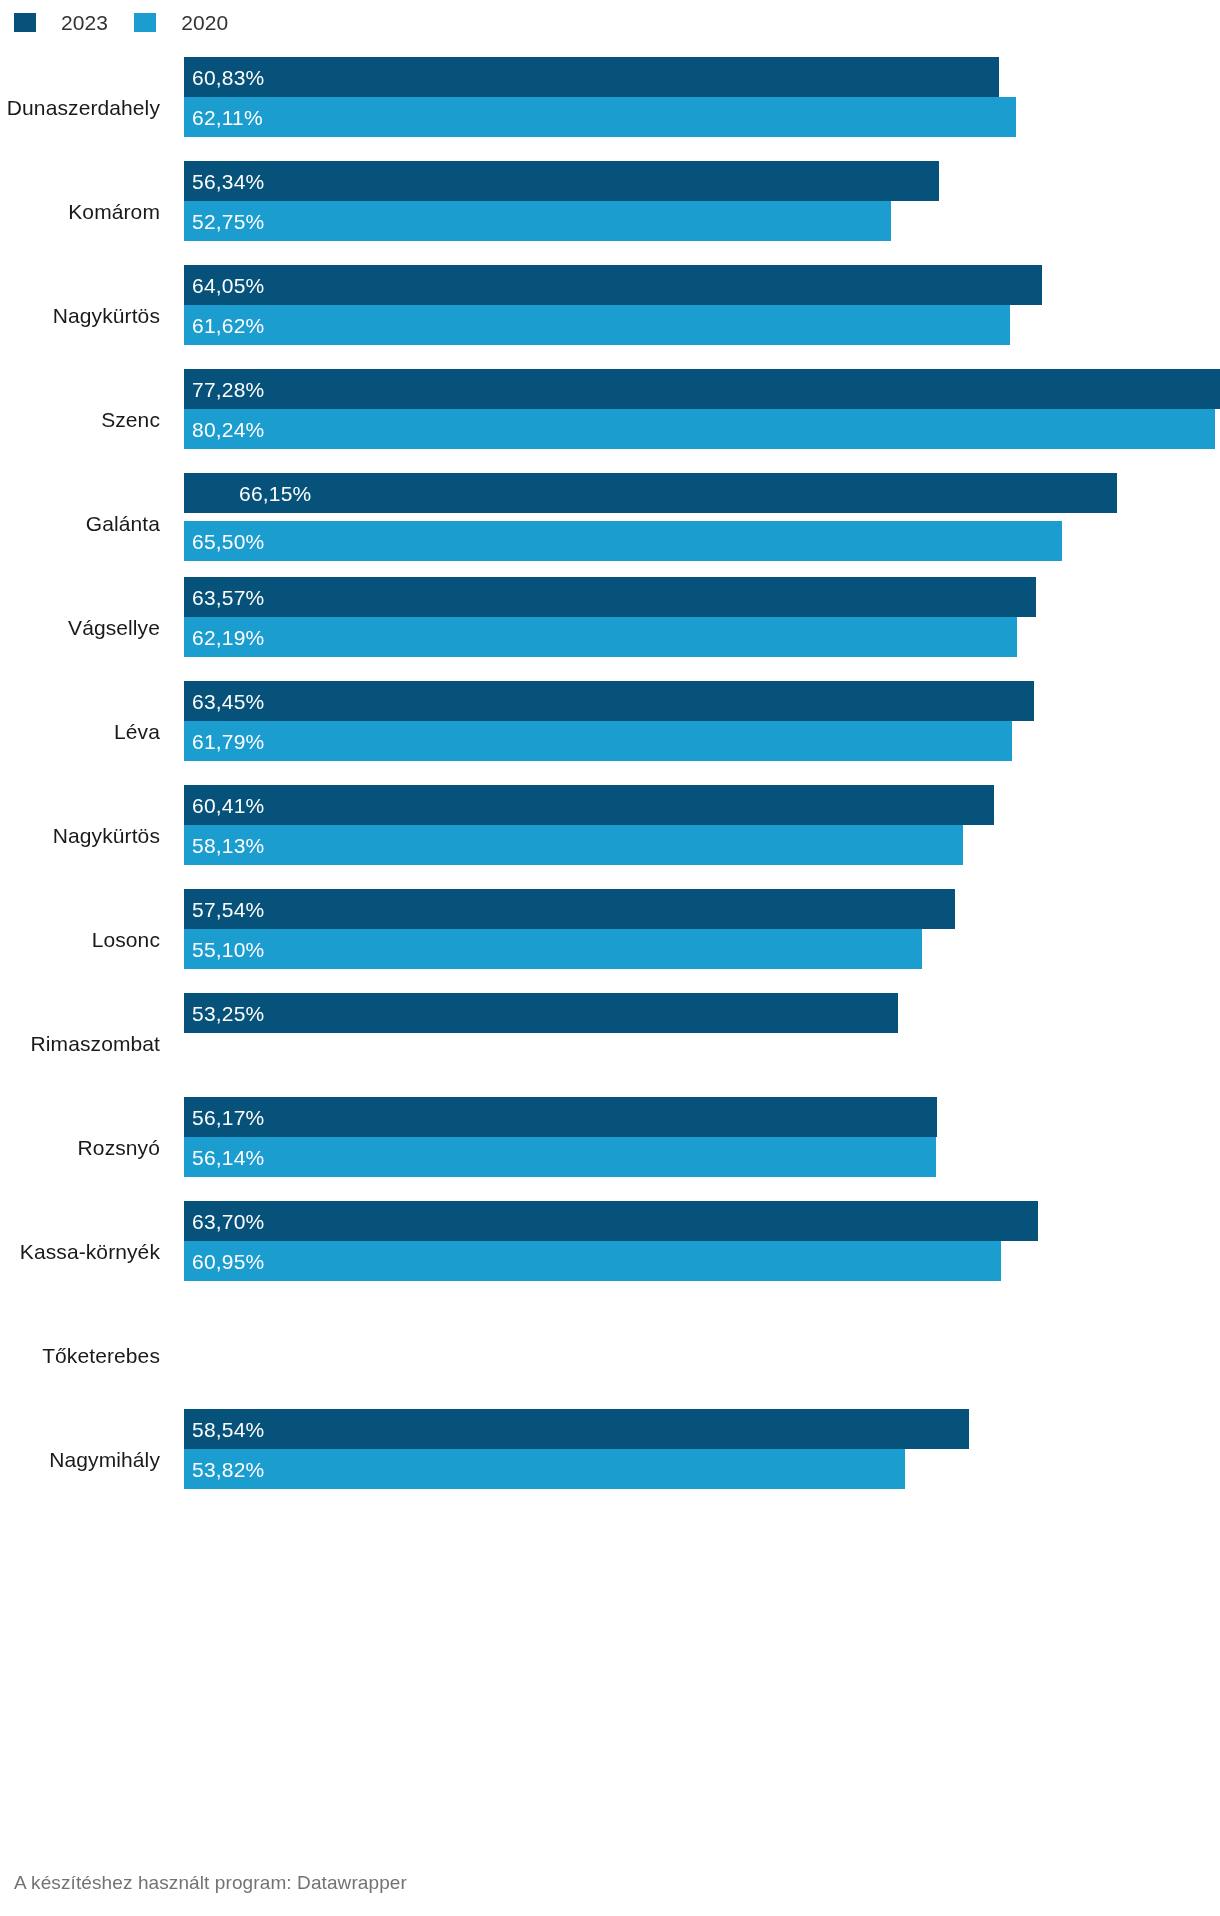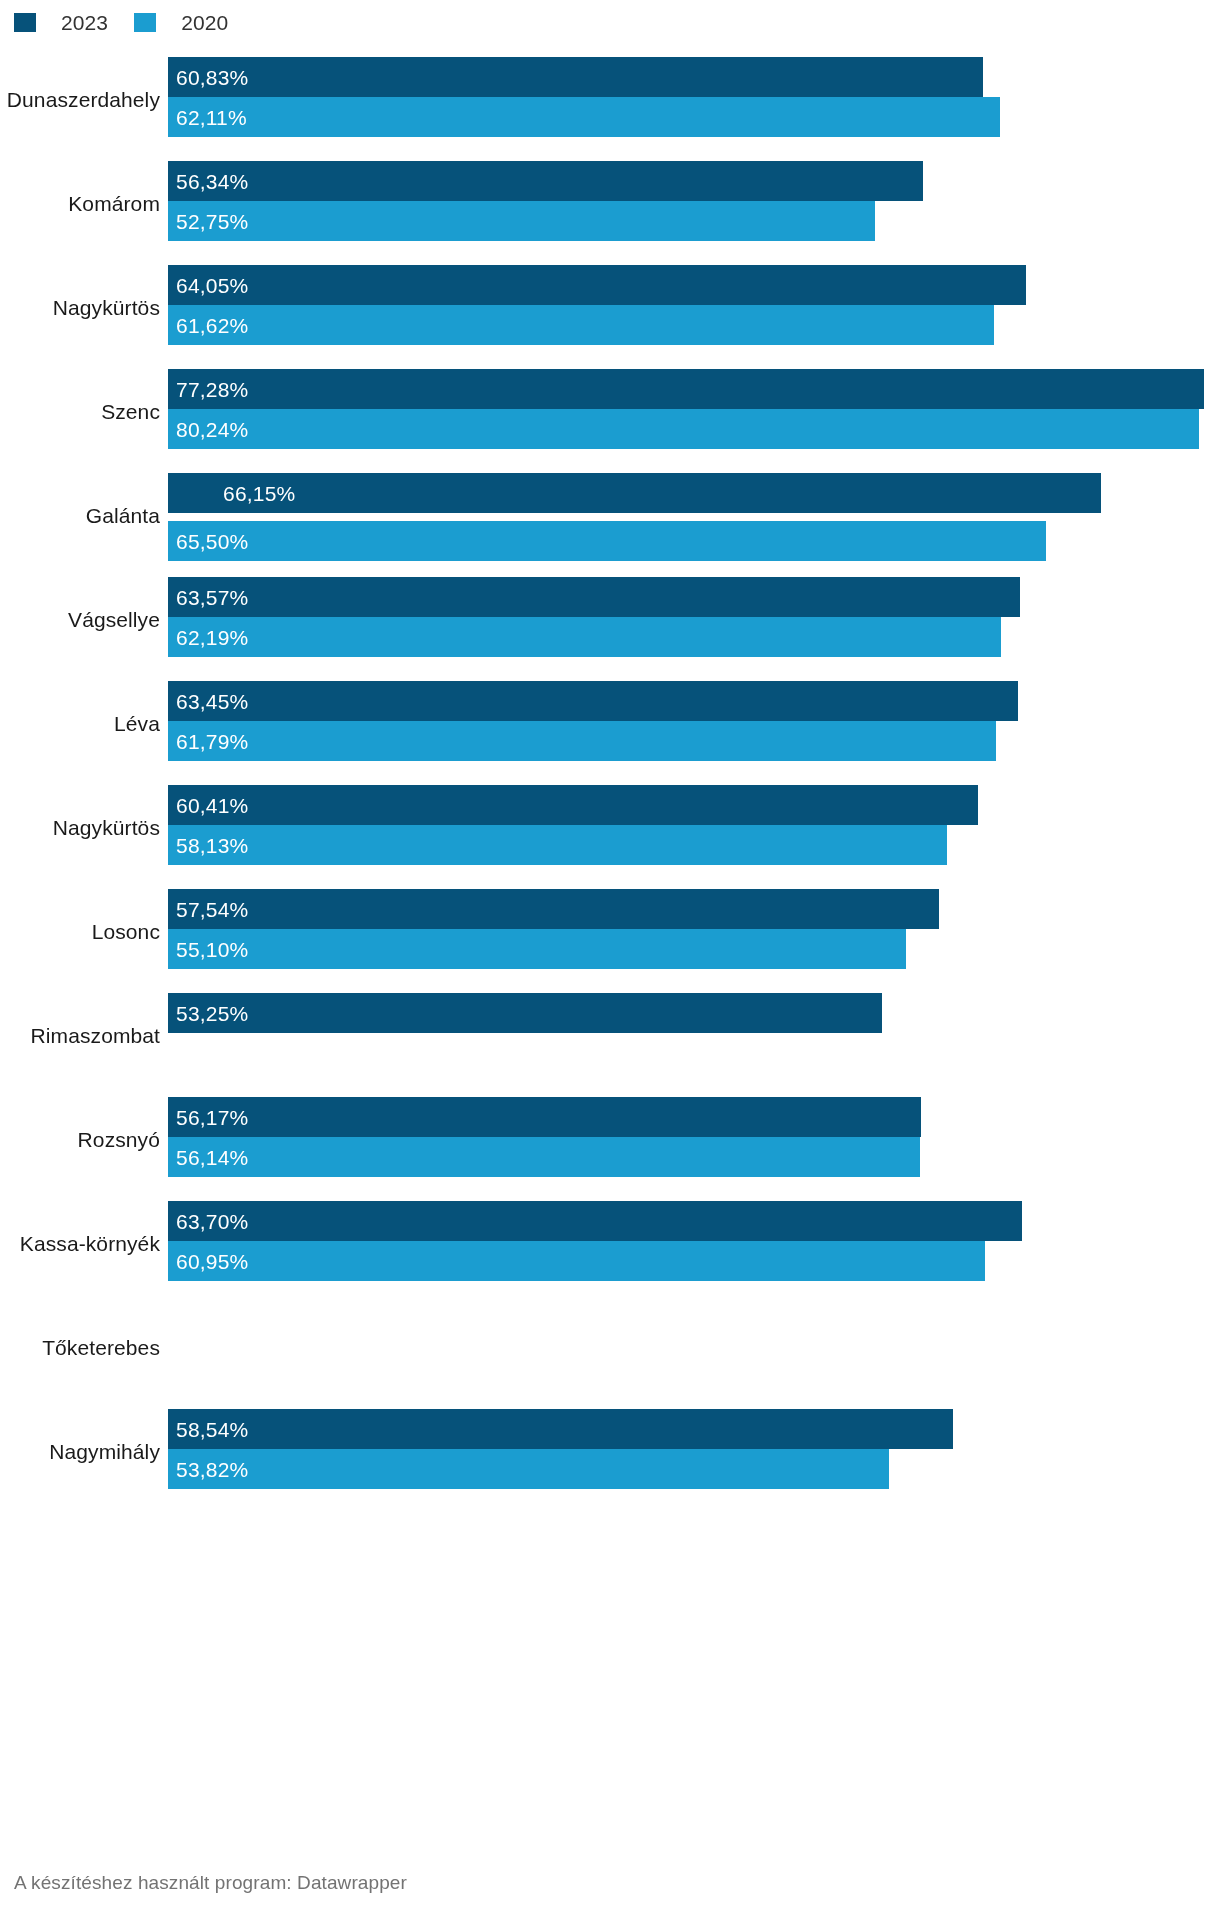--- a/index.html
+++ b/index.html
@@ -56,33 +56,33 @@
     padding-top: 14px;
     box-sizing: border-box;
   }
   .row {
     position: relative;
     height: 104px;
   }
   .row-label {
     position: absolute;
     right: 1060px;          
-    top: 0;
+    top: 8px;
     height: 104px;
     display: flex;
     align-items: center;
     justify-content: flex-end;
     white-space: nowrap;
     font-size: 21px;
     color: #1a1a1a;
     letter-spacing: .1px;
   }
   .bars {
     position: absolute;
-    left: 168px;
+    left: 184px;
     right: 0;
     top: 9px;
   }
   .bar {
     position: relative;
     height: 40px;
     display: flex;
     align-items: center;
     min-width: 92px;
   }

